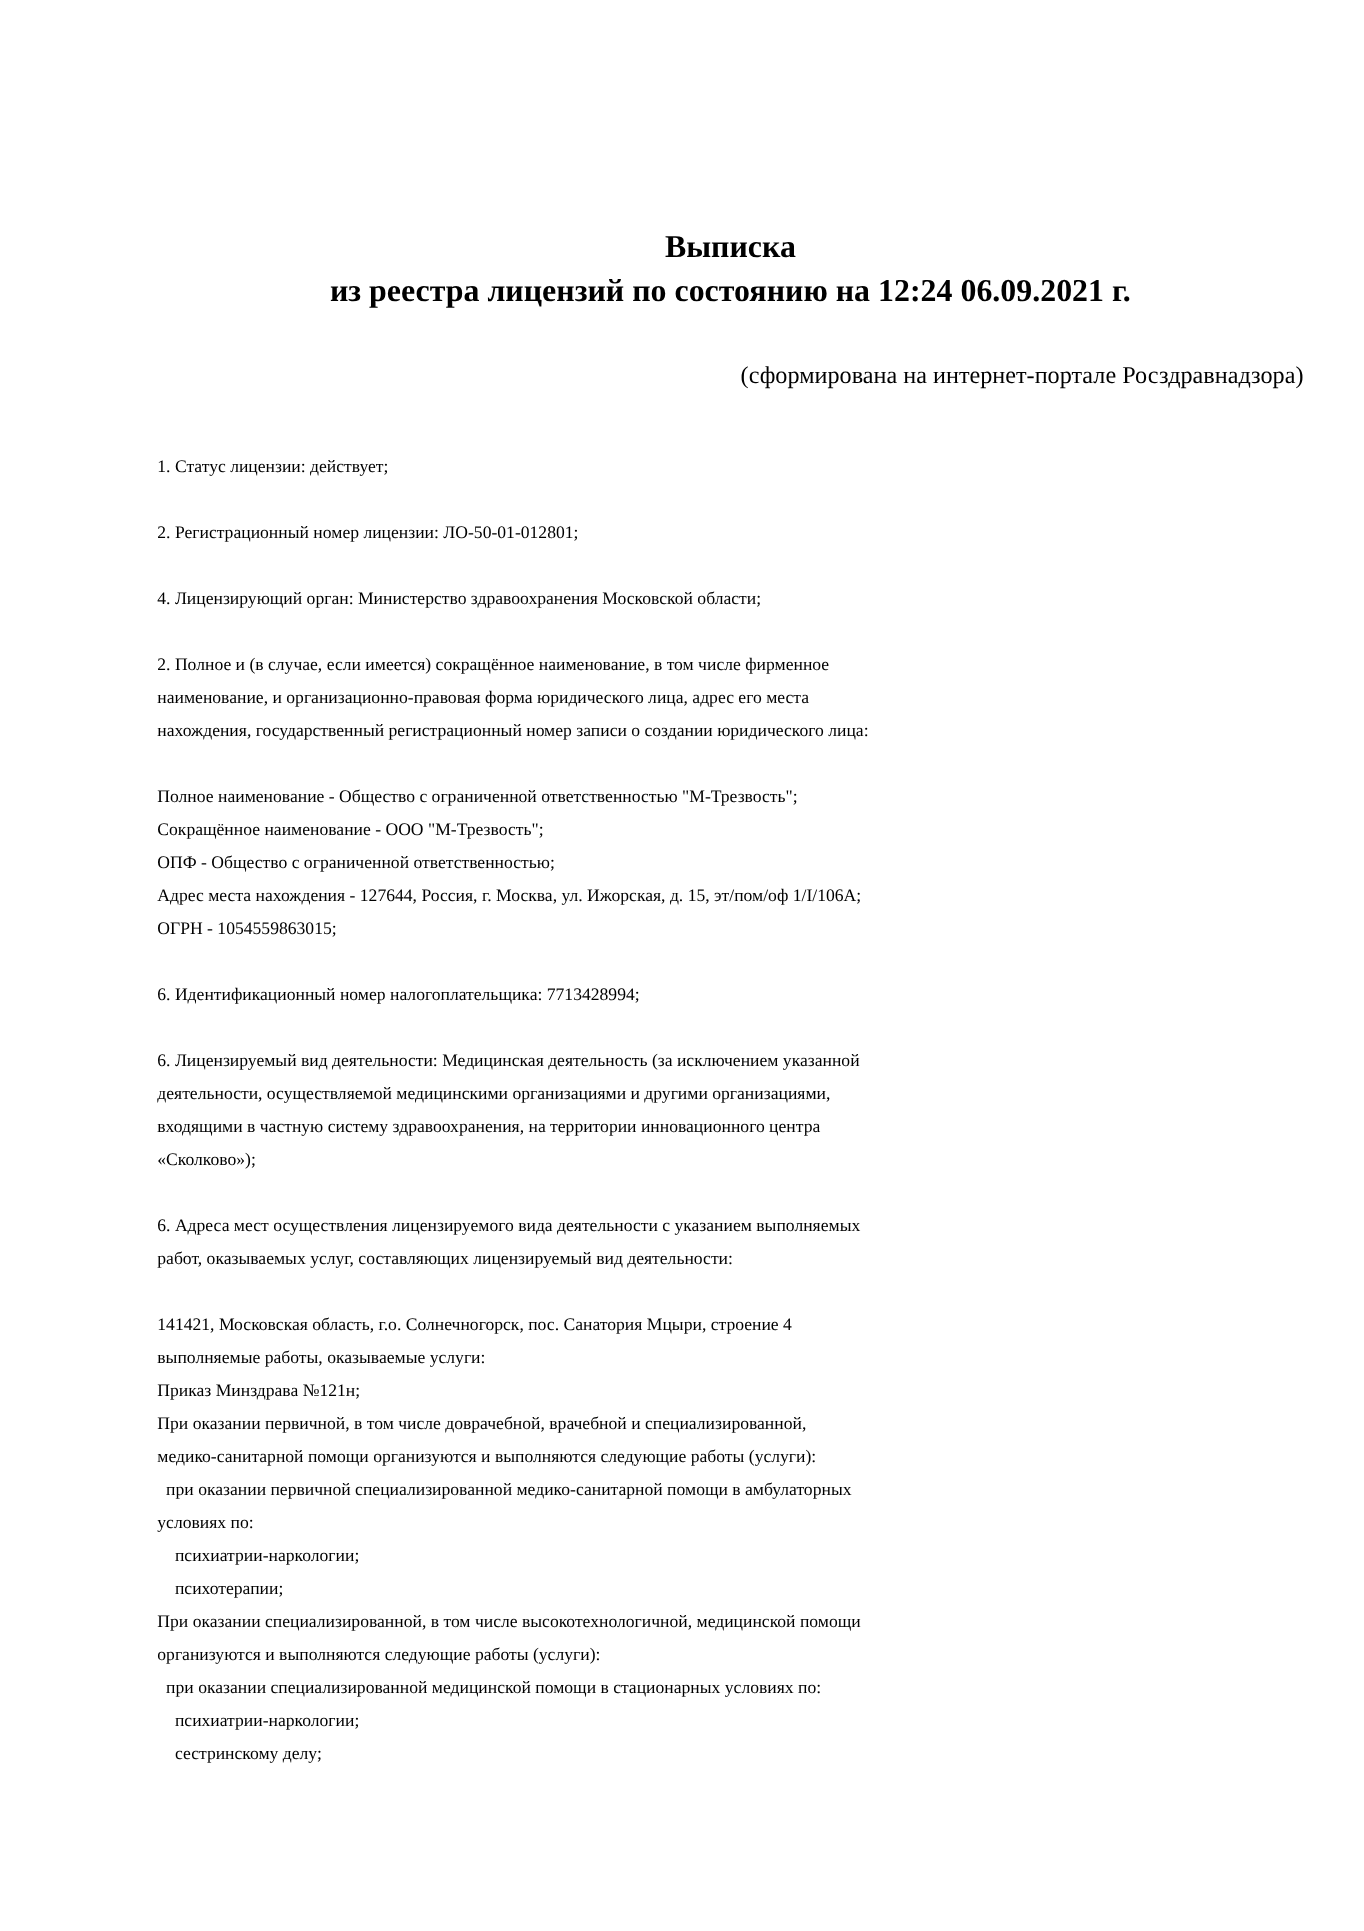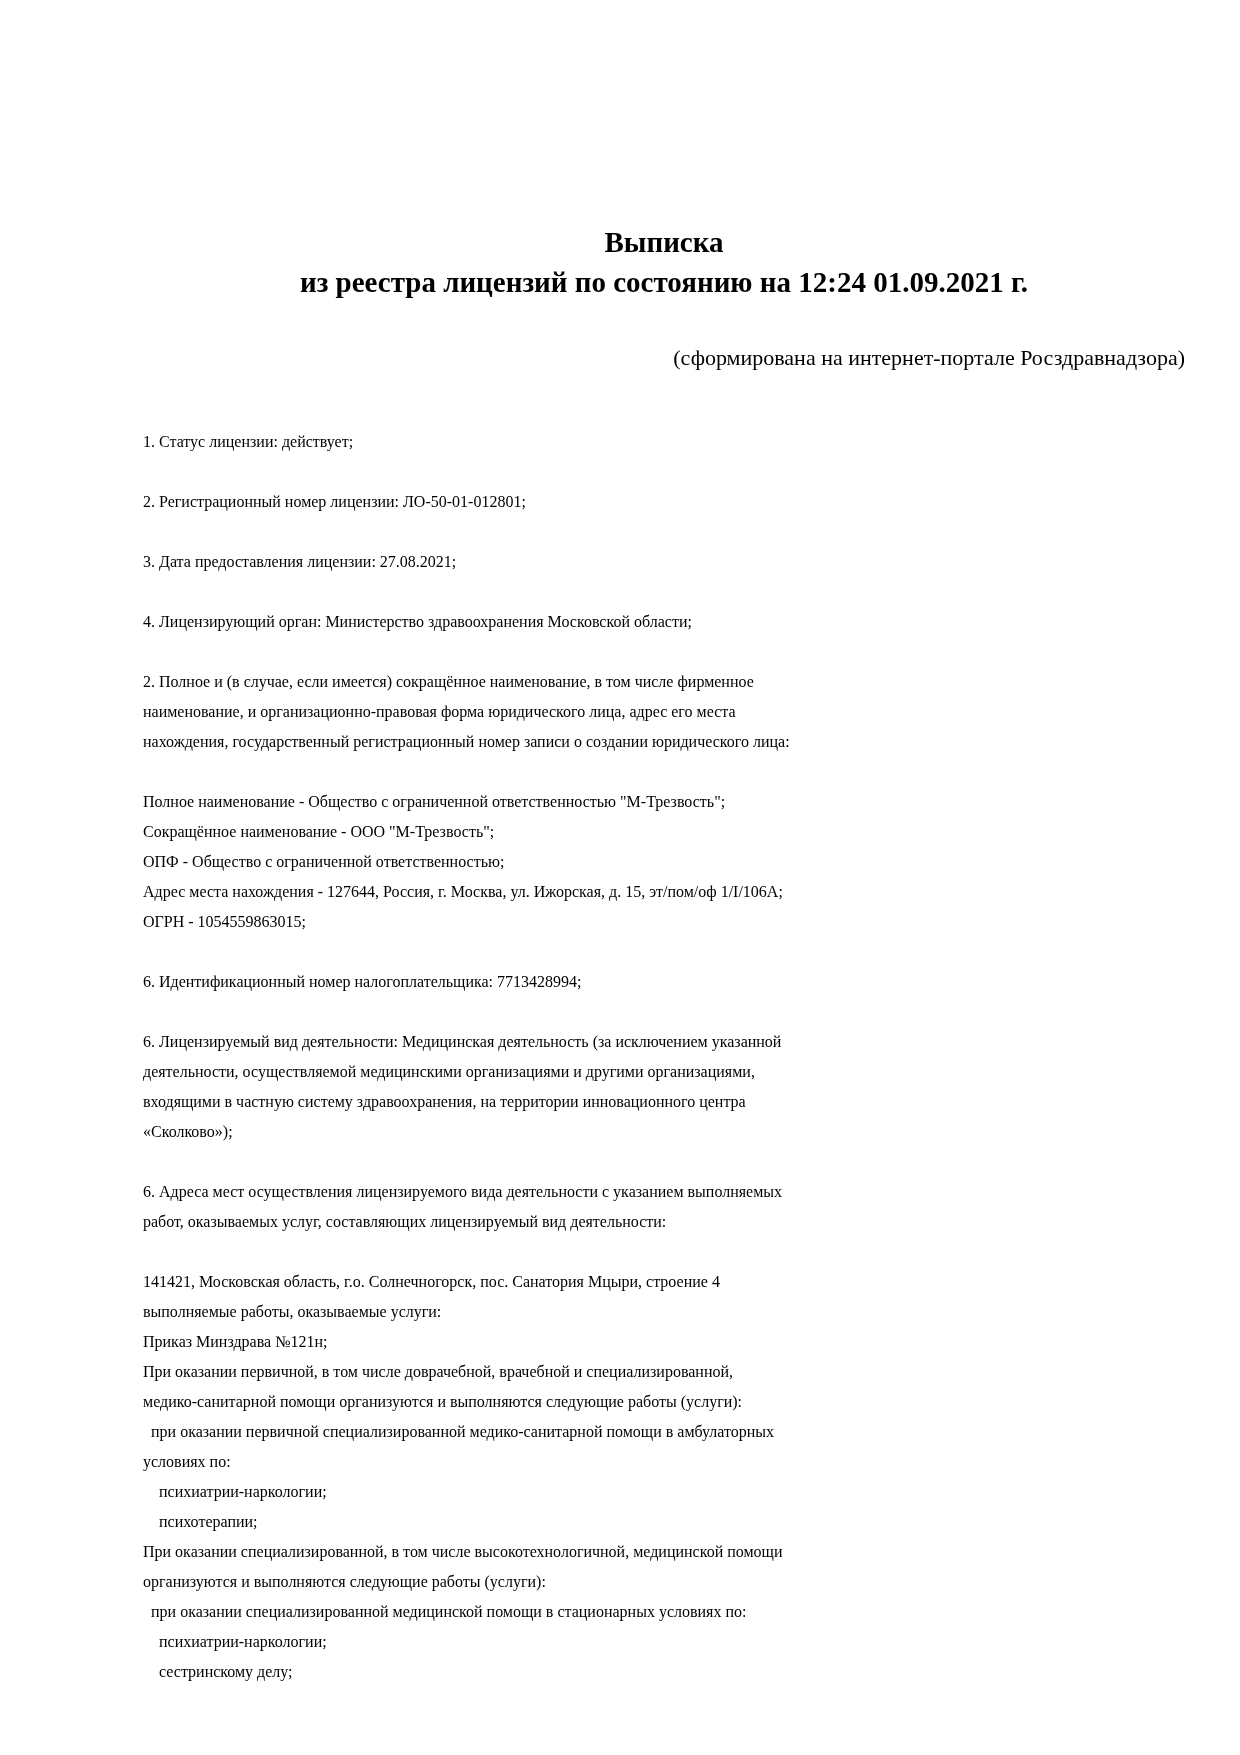--- a/index.html
+++ b/index.html
@@ -12,21 +12,21 @@
     -webkit-font-smoothing: antialiased;
   }
   .page {
     box-sizing: border-box;
     width: 1240px;
     height: 1755px;
     padding: 205px 55px 0 143px;
     overflow: hidden;
   }
   .title {
-    margin: 17px;
+    margin: 0;
     text-align: center;
     font-weight: bold;
     font-size: 29px;
     line-height: 40px;
   }
   .subtitle {
     margin: 42px 0 0 0;
     text-align: right;
     font-size: 22px;
     line-height: 28px;
@@ -41,27 +41,26 @@
     white-space: pre-wrap;
   }
   .block:first-child { margin-top: 0; }
 </style>
 </head>
 <body>
 
 <div class="page">
   <h1 class="title">
     <span>Выписка</span><br>
-    <span>из реестра лицензий по состоянию на 12:24 01.09.2021 г.</span>
+    <span>из реестра лицензий по состоянию на 12:24 06.09.2021 г.</span>
   </h1>
   <div class="subtitle">(сформирована на интернет-портале Росздравнадзора)</div>
   <div class="doc-body">
       <p class="block">1. Статус лицензии: действует;</p>
       <p class="block">2. Регистрационный номер лицензии: ЛО-50-01-012801;</p>
-      <p class="block">3. Дата предоставления лицензии: 27.08.2021;</p>
       <p class="block">4. Лицензирующий орган: Министерство здравоохранения Московской области;</p>
       <p class="block">2. Полное и (в случае, если имеется) сокращённое наименование, в том числе фирменное
 наименование, и организационно-правовая форма юридического лица, адрес его места
 нахождения, государственный регистрационный номер записи о создании юридического лица:</p>
       <p class="block">Полное наименование - Общество с ограниченной ответственностью "М-Трезвость";
 Сокращённое наименование - ООО "М-Трезвость";
 ОПФ - Общество с ограниченной ответственностью;
 Адрес места нахождения - 127644, Россия, г. Москва, ул. Ижорская, д. 15, эт/пом/оф 1/I/106А;
 ОГРН - 1054559863015;</p>
       <p class="block">6. Идентификационный номер налогоплательщика: 7713428994;</p>

